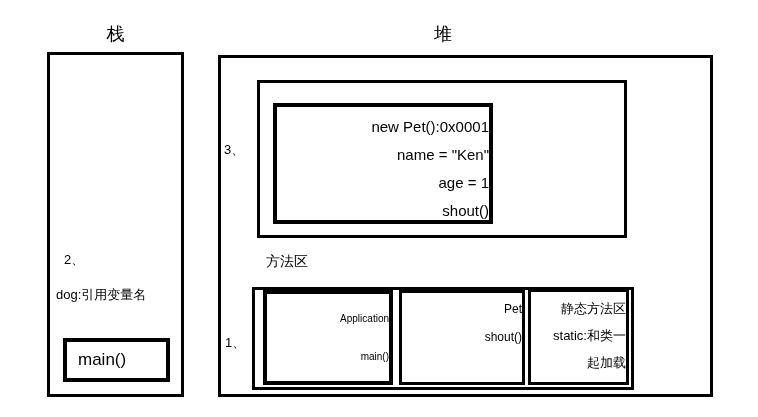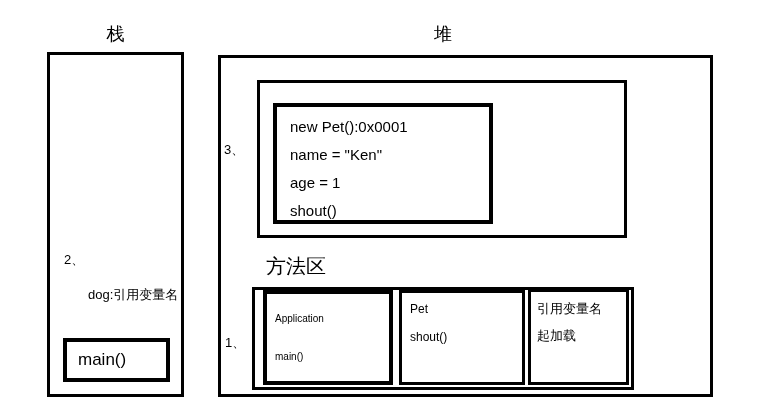--- a/index.html
+++ b/index.html
@@ -9,36 +9,35 @@
     font-family: "Liberation Sans", "DejaVu Sans", sans-serif;
     color: #000000;
   }
   .canvas {
     position: relative;
     width: 758px;
     height: 417px;
     background: #ffffff;
     overflow: hidden;
   }
-  .abs { position: absolute; box-sizing: border-box; }
+  .abs { position: absolute; box-sizing: border-box; text-align: right; }
   .box { border: 3px solid #000000; background: #ffffff; }
   .box-thick { border: 4px solid #000000; background: #ffffff; }
   .title-label {
     font-size: 18px;
     text-align: center;
     white-space: nowrap;
   }
   .num-label {
     font-size: 13px;
     white-space: nowrap;
   }
   .note-text {
     font-size: 13px;
     white-space: nowrap;
-    margin-left: 32px;
   }
   .obj-lines div {
     font-size: 15px;
     line-height: 28px;
     white-space: nowrap;
   }
   .app-lines div {
     font-size: 10px;
     line-height: 30px;
     white-space: nowrap;
@@ -54,21 +53,21 @@
     line-height: 27px;
     white-space: nowrap;
   }
   .main-frame {
     display: flex;
     align-items: center;
     padding-left: 11px;
     font-size: 17px;
   }
   .method-area-label {
-    font-size: 20px;
+    font-size: 14px;
     white-space: nowrap;
   }
   .clip { overflow: hidden; }
 </style>
 </head>
 <body>
 
 <div class="canvas">
 
   <div class="abs title-label" style="left:47px; top:22px; width:137px;">栈</div>
@@ -108,17 +107,18 @@
     <div>Application</div>
     <div>main()</div>
   </div>
 
   <div class="abs box petclass-lines clip" style="left:399px; top:290px; width:126px; height:95px; padding:2px 0 0 8px;">
     <div>Pet</div>
     <div>shout()</div>
   </div>
 
   <div class="abs box static-lines" style="left:528px; top:289px; width:101px; height:96px; padding:3px 0 0 6px;">
-    <div>引用变量名</div>
+    <div>静态方法区</div>
+    <div>static:和类一</div>
     <div>起加载</div>
   </div>
 
 </div>
 
 </body></html>

